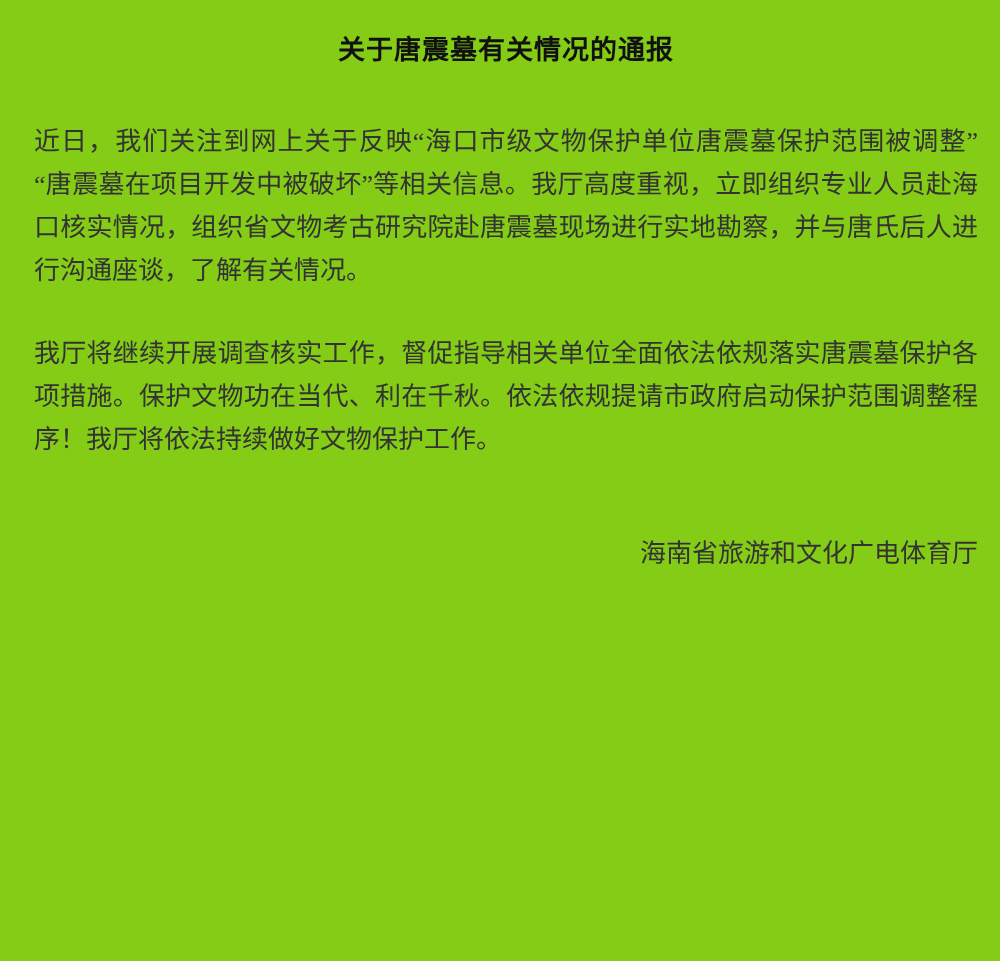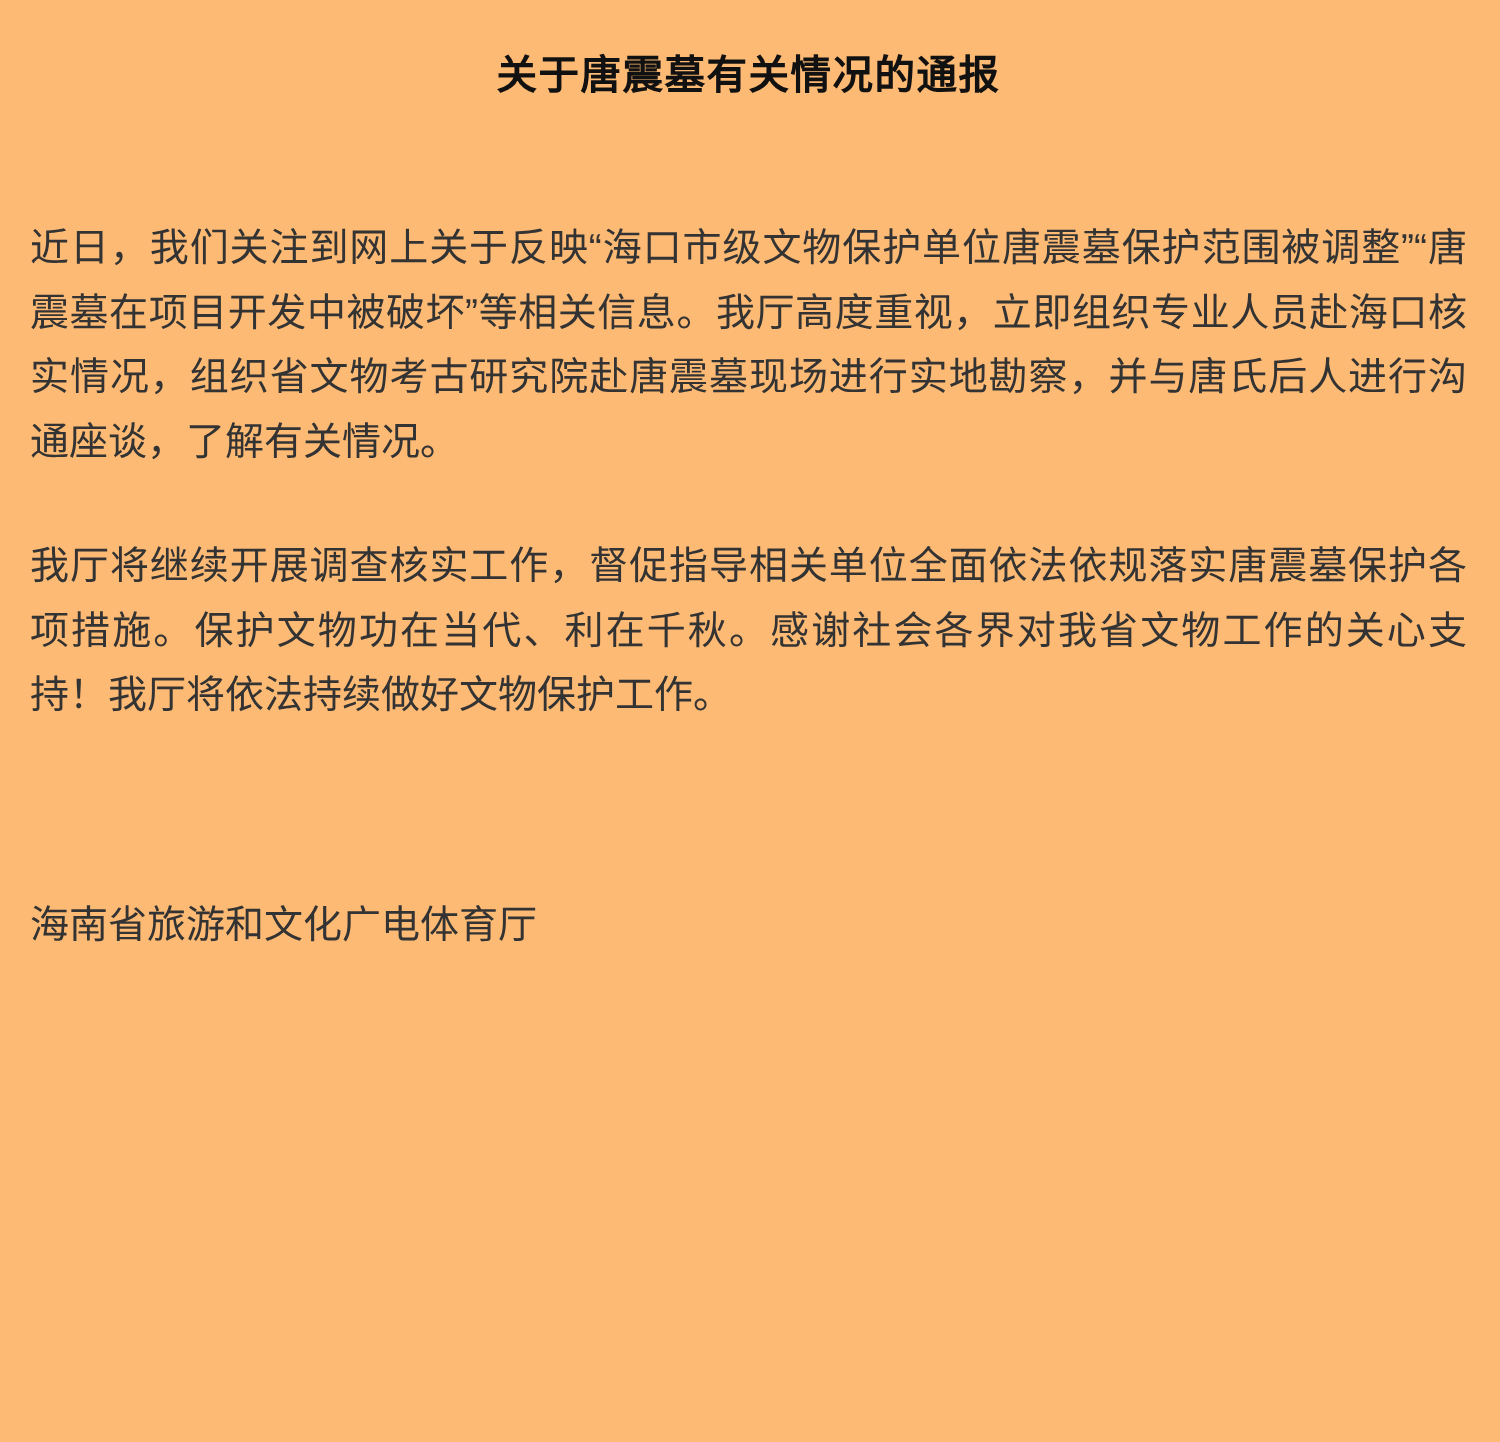--- a/index.html
+++ b/index.html
@@ -6,65 +6,65 @@
   html, body {
     margin: 0;
     padding: 0;
     background: #ffffff;
   }
   .page {
     position: relative;
     width: 1000px;
     height: 961px;
     box-sizing: border-box;
-    background: #fdba74;
-    padding: 30px 22px 0 20px;
+    background: #84cc16;
+    padding: 30px 22px 0 34px;
     overflow: hidden;
-    font-family: Liberation Sans, sans-serif;
+    font-family: Liberation Serif, serif;
     color: #333333;
   }
   .notice-title {
     margin: 0;
     font-size: 27px;
     line-height: 40px;
     font-weight: 700;
     text-align: center;
     color: #111111;
     letter-spacing: 1px;
   }
   .notice-body {
-    margin-top: 74px;
+    margin-top: 50px;
   }
   .notice-paragraph {
     margin: 0;
     font-size: 26px;
     line-height: 43px;
     text-align: justify;
     text-justify: inter-ideograph;
     word-break: break-all;
     color: #333333;
   }
   .notice-paragraph + .notice-paragraph {
     margin-top: 40px;
   }
   .signature-block {
-    margin-top: 108px;
-    text-align: left;
+    margin-top: 70px;
+    text-align: right;
     font-size: 26px;
     line-height: 46px;
     color: #333333;
   }
 </style>
 </head>
 <body>
 
 <div class="page">
   <h1 class="notice-title">关于唐震墓有关情况的通报</h1>
 
   <div class="notice-body">
     <p class="notice-paragraph">近日，我们关注到网上关于反映“海口市级文物保护单位唐震墓保护范围被调整”“唐震墓在项目开发中被破坏”等相关信息。我厅高度重视，立即组织专业人员赴海口核实情况，组织省文物考古研究院赴唐震墓现场进行实地勘察，并与唐氏后人进行沟通座谈，了解有关情况。</p>
-    <p class="notice-paragraph">我厅将继续开展调查核实工作，督促指导相关单位全面依法依规落实唐震墓保护各项措施。保护文物功在当代、利在千秋。感谢社会各界对我省文物工作的关心支持！我厅将依法持续做好文物保护工作。</p>
+    <p class="notice-paragraph">我厅将继续开展调查核实工作，督促指导相关单位全面依法依规落实唐震墓保护各项措施。保护文物功在当代、利在千秋。依法依规提请市政府启动保护范围调整程序！我厅将依法持续做好文物保护工作。</p>
   </div>
 
   <div class="signature-block">
     <div>海南省旅游和文化广电体育厅</div>
   </div>
 </div>
 
 </body></html>

